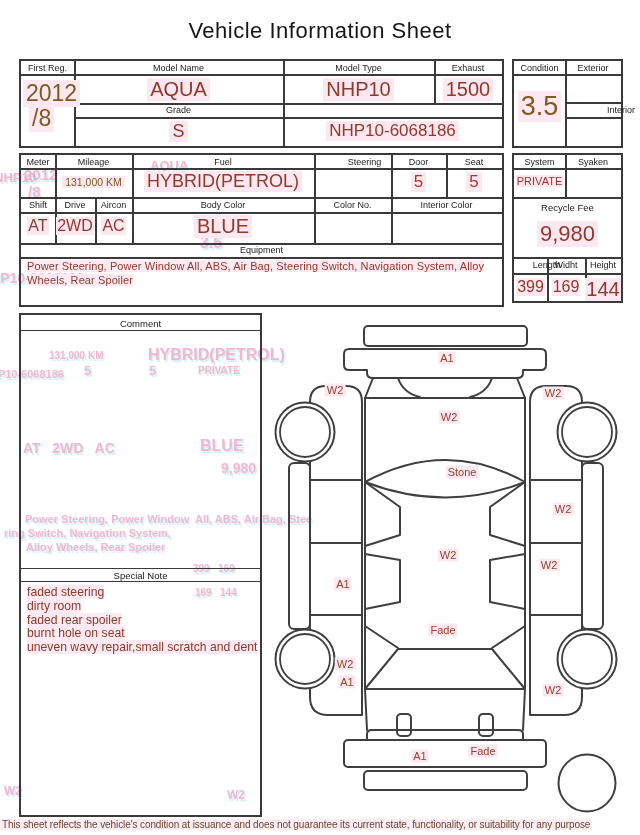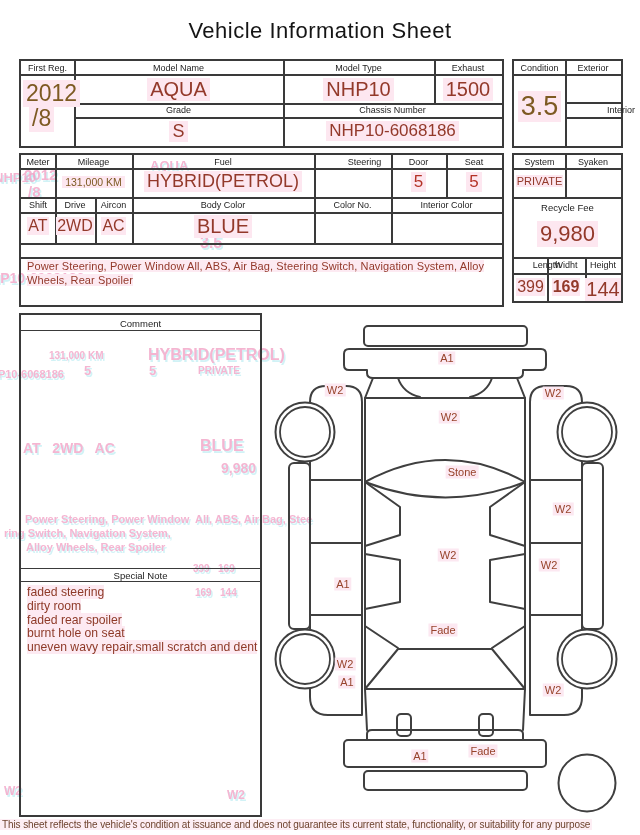--- a/index.html
+++ b/index.html
@@ -67,21 +67,20 @@
   <div class="hdr" style="left:53px;top:2px;width:209px;">Model Name</div>
   <div class="hdr" style="left:262px;top:2px;width:151px;">Model Type</div>
   <div class="hdr" style="left:413px;top:2px;width:68px;">Exhaust</div>
 
   <div class="abs valg" style="left:2px;top:19px;font-size:23px;"><span class="pink">2012</span></div>
   <div class="abs valg" style="left:8px;top:44px;font-size:23px;"><span class="pink">/8</span></div>
   <div class="cellc valr" style="left:53px;top:17px;width:209px;font-size:20px;"><span class="pink">AQUA</span></div>
   <div class="cellc valr" style="left:262px;top:17px;width:151px;font-size:20px;"><span class="pink">NHP10</span></div>
   <div class="cellc valr" style="left:413px;top:17px;width:68px;font-size:20px;"><span class="pink">1500</span></div>
   <div class="hdr" style="left:53px;top:44px;width:209px;">Grade</div>
-  <div class="hdr" style="left:262px;top:44px;width:219px;">Chassis Number</div>
   <div class="cellc valr" style="left:53px;top:60px;width:209px;font-size:18px;"><span class="pink">S</span></div>
   <div class="cellc valr" style="left:262px;top:60px;width:219px;font-size:17px;"><span class="pink">NHP10-6068186</span></div>
 </div>
 
 <div class="box" style="left:512px;top:59px;width:111px;height:89px;">
   <div class="vl" style="left:51px;top:0;height:85px;"></div>
   <div class="hl" style="left:0;top:13px;width:107px;"></div>
   <div class="hl" style="left:51px;top:41px;width:56px;"></div>
   <div class="hl" style="left:51px;top:56px;width:56px;"></div>
   <div class="hdr" style="left:0;top:2px;width:51px;">Condition</div>
@@ -124,20 +123,21 @@
   <div class="hdr" style="left:74px;top:45px;width:37px;">Aircon</div>
   <div class="hdr" style="left:111px;top:45px;width:182px;">Body Color</div>
   <div class="hdr" style="left:293px;top:45px;width:77px;">Color No.</div>
   <div class="hdr" style="left:370px;top:45px;width:111px;">Interior Color</div>
 
   <div class="cellc valr" style="left:0;top:62px;width:34px;font-size:16px;"><span class="pink" style="padding:0 1px;">AT</span></div>
   <div class="cellc valr" style="left:34px;top:62px;width:40px;font-size:16px;"><span class="pink" style="padding:0 1px;">2WD</span></div>
   <div class="cellc valr" style="left:74px;top:62px;width:37px;font-size:16px;"><span class="pink" style="padding:0 1px;">AC</span></div>
   <div class="cellc valr" style="left:111px;top:60px;width:182px;font-size:20px;"><span class="pink">BLUE</span></div>
 
+  <div class="hdr" style="left:0;top:90px;width:481px;">Equipment</div>
   <div class="abs valr" style="left:6px;top:105px;width:478px;font-size:11px;line-height:13.5px;letter-spacing:.1px;"><span style="background:#fdeaf2;">Power Steering, Power Window  All, ABS, Air Bag, Steering Switch, Navigation System, Alloy Wheels, Rear Spoiler</span></div>
 </div>
 
 <div class="box" style="left:512px;top:153px;width:111px;height:150px;">
   <div class="vl" style="left:51px;top:0;height:42px;"></div>
   <div class="hl" style="left:0;top:13px;width:107px;"></div>
   <div class="hl" style="left:0;top:42px;width:107px;"></div>
   <div class="hl" style="left:0;top:102px;width:107px;"></div>
   <div class="hl" style="left:0;top:118px;width:107px;"></div>
   <div class="vl" style="left:33px;top:102px;height:44px;"></div>
@@ -145,21 +145,21 @@
 
   <div class="hdr" style="left:0;top:2px;width:51px;">System</div>
   <div class="hdr" style="left:51px;top:2px;width:56px;">Syaken</div>
   <div class="cellc valr" style="left:0;top:20px;width:51px;font-size:11px;"><span class="pink" style="padding:0 1px;">PRIVATE</span></div>
   <div class="hdr" style="left:0;top:47px;width:107px;font-size:9.5px;">Recycle Fee</div>
   <div class="cellc valr" style="left:0;top:66px;width:107px;font-size:22px;"><span class="pink">9,980</span></div>
   <div class="hdr" style="left:0;top:105px;width:33px;margin-left:16px;">Length</div>
   <div class="hdr" style="left:33px;top:105px;width:38px;">Widht</div>
   <div class="hdr" style="left:71px;top:105px;width:36px;">Height</div>
   <div class="cellc valr" style="left:0;top:123px;width:33px;font-size:16px;"><span class="pink" style="padding:0 1px;">399</span></div>
-  <div class="cellc valr" style="left:33px;top:123px;width:38px;font-size:16px;"><span class="pink" style="padding:0 1px;font-weight:bold;">169</span></div>
+  <div class="cellc valr" style="left:33px;top:123px;width:38px;font-size:16px;"><span class="pink" style="padding:0 1px;">169</span></div>
   <div class="cellc valr" style="left:71px;top:123px;width:36px;font-size:20px;"><span class="pink" style="padding:0 1px;">144</span></div>
 </div>
 
 <div class="box" style="left:19px;top:313px;width:243px;height:504px;">
   <div class="hl" style="left:0;top:15px;width:239px;height:1px;"></div>
   <div class="hl" style="left:0;top:253px;width:239px;height:1px;"></div>
   <div class="hl" style="left:0;top:266px;width:239px;height:1px;"></div>
   <div class="hdr" style="left:0;top:3px;width:239px;font-size:9.5px;">Comment</div>
   <div class="hdr" style="left:0;top:255px;width:239px;font-size:9.5px;">Special Note</div>
   <div class="notes abs" style="left:6px;top:271px;width:232px;">

